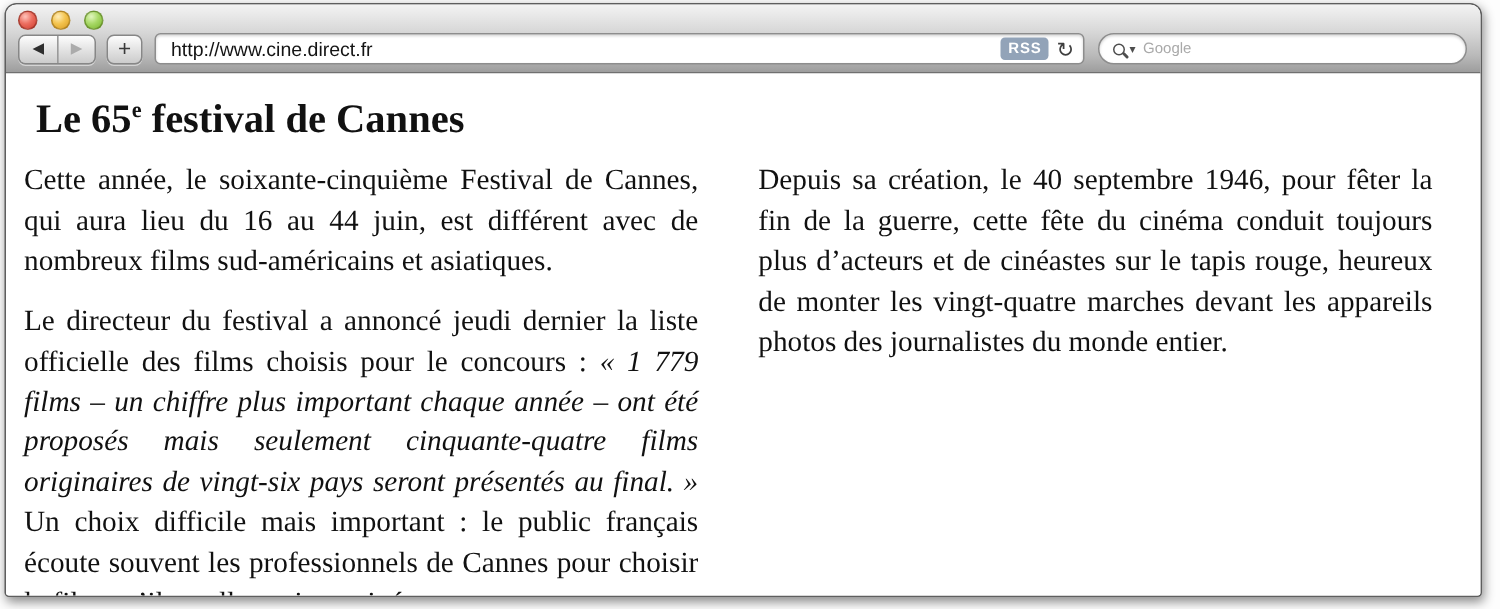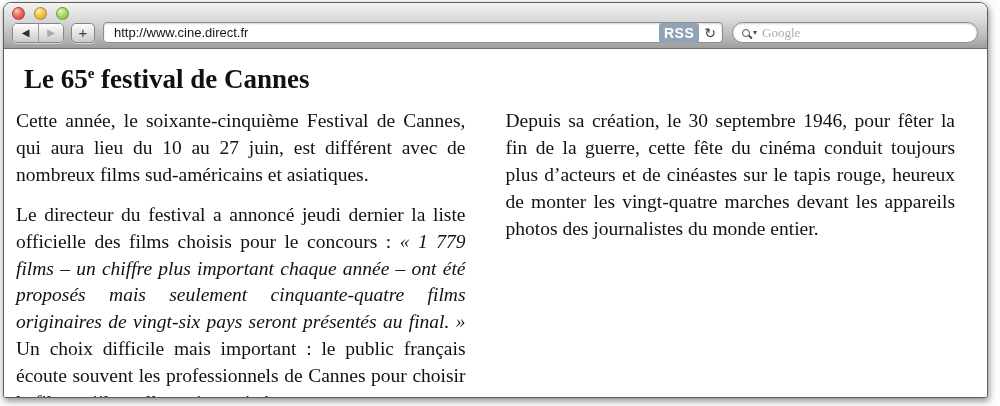--- a/index.html
+++ b/index.html
@@ -49,40 +49,40 @@
   .plus-glyph { font-size: 15px; color: #3a3a3a; line-height: 1; margin-top: -1px; }
 
   .urlfield {
     flex: 1; height: 21px; margin-left: 8px;
     background: #ffffff; border: 1px solid #8d8d8d; border-radius: 4px;
     box-shadow: inset 0 1px 2px rgba(0,0,0,.18);
     display: flex; align-items: center; padding: 0 4px 0 10px;
   }
   .urltext { flex: 1; font-size: 13px; color: #141414; white-space: nowrap; overflow: hidden; }
   .rss {
-    background: #92a3b8; color: #ffffff; font-size: 14px; font-weight: bold;
+    background: #92a3b8; color: #ffffff; font-size: 10px; font-weight: bold;
     letter-spacing: .5px; padding: 2px 5px 2px; border-radius: 3px; margin-right: 5px; cursor: pointer;
   }
   .refresh { font-size: 14px; color: #3f3f3f; cursor: pointer; margin-right: 2px; line-height: 1; }
 
   .searchfield {
     width: 246px; height: 21px; margin-left: 9px;
     background: #ffffff; border: 1px solid #8d8d8d; border-radius: 11px;
     box-shadow: inset 0 1px 2px rgba(0,0,0,.18);
     display: flex; align-items: center; padding: 0 9px; gap: 3px;
   }
   .mag { width: 8px; height: 8px; border: 1.5px solid #4e4e4e; border-radius: 50%; position: relative; flex: none; }
   .mag::after {
     content: ""; position: absolute; width: 5px; height: 1.5px; background: #4e4e4e;
     transform: rotate(45deg); right: -4px; bottom: -1.5px; border-radius: 1px;
   }
   .dd { font-size: 8px; color: #4e4e4e; line-height: 1; flex: none; }
   .searchinput {
     flex: 1; min-width: 0; border: none; outline: none; background: transparent;
-    font-family: Liberation Serif, serif; font-size: 13px; color: #a16207;
+    font-family: Liberation Sans, sans-serif; font-size: 10px; color: #a16207;
   }
   .searchinput::placeholder { color: #a9a9a9; }
 
   
   .content { height: 350px; padding: 10px 32px 0 12px; background: #ffffff; color: #111111; }
   h1.page-title {
     font-family: "Liberation Serif", serif; font-weight: bold;
     font-size: 27px; margin: 5px 0 0 8px; color: #111111; letter-spacing: 0;
   }
   h1.page-title sup { font-size: 0.55em; }
@@ -132,22 +132,22 @@
         <input class="searchinput" placeholder="Google" style="">
       </div>
     </div>
   </div>
 
   <div class="content">
     <h1 class="page-title"><span>Le 65</span><sup>e</sup><span> festival de Cannes</span></h1>
 
     <div class="cols">
       <div class="col">
-        <p>Cette année, le soixante-cinquième Festival de Cannes, qui aura lieu du 10 au 27 juin, est différent avec de nombreux films sud-américains et asiatiques.</p>
+        <p>Cette année, le soixante-cinquième Festival de Cannes, qui aura lieu du 16 au 44 juin, est différent avec de nombreux films sud-américains et asiatiques.</p>
         <p><span>Le directeur du festival a annoncé jeudi dernier la liste officielle des films choisis pour le concours : </span><em>« 1 779 films – un chiffre plus important chaque année – ont été proposés mais seulement cinquante-quatre films originaires de vingt-six pays seront présentés au final. »</em><span> Un choix difficile mais important : le public français écoute souvent les professionnels de Cannes pour choisir le film qu’il va aller voir au cinéma.</span></p>
       </div>
       <div class="col">
-        <p>Depuis sa création, le 30 septembre 1946, pour fêter la fin de la guerre, cette fête du cinéma conduit toujours plus d’acteurs et de cinéastes sur le tapis rouge, heureux de monter les vingt-quatre marches devant les appareils photos des journalistes du monde entier.</p>
+        <p>Depuis sa création, le 40 septembre 1946, pour fêter la fin de la guerre, cette fête du cinéma conduit toujours plus d’acteurs et de cinéastes sur le tapis rouge, heureux de monter les vingt-quatre marches devant les appareils photos des journalistes du monde entier.</p>
       </div>
     </div>
   </div>
 
 </div>
 
 </body></html>

